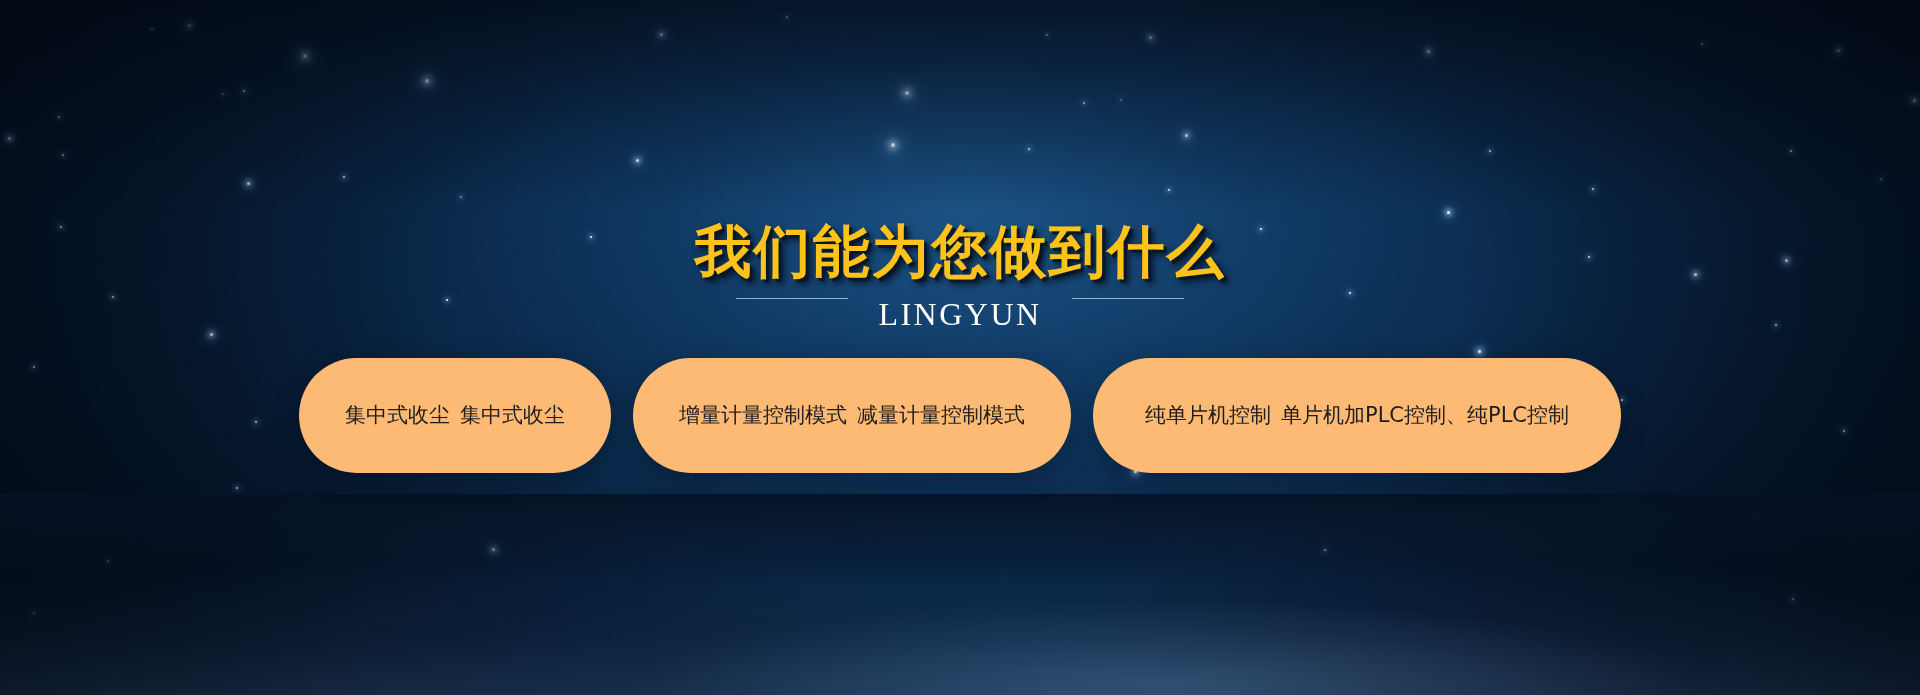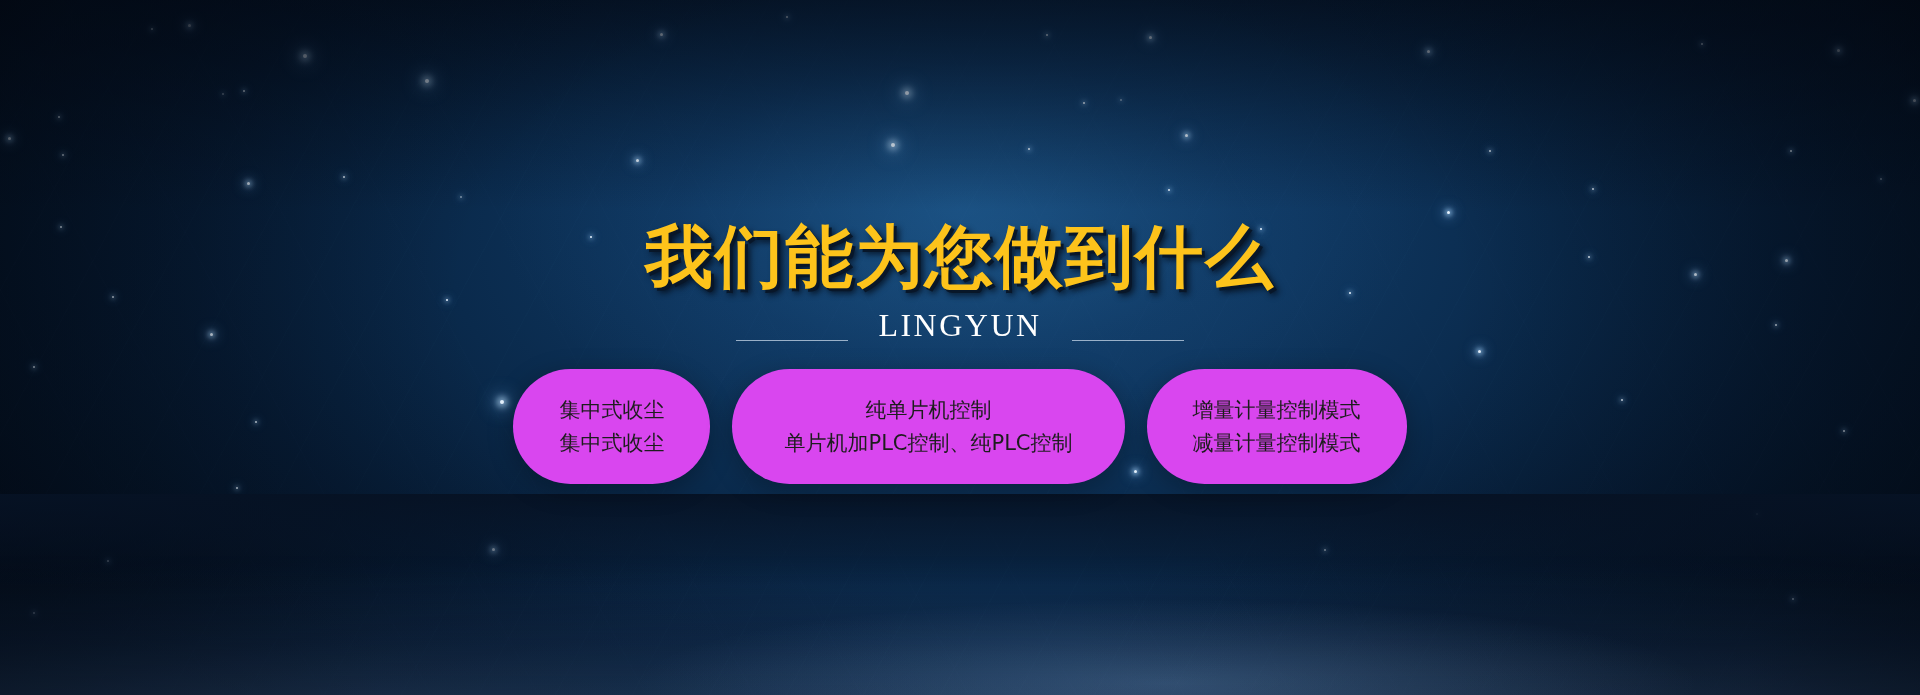--- a/index.html
+++ b/index.html
@@ -102,35 +102,35 @@
     position: absolute;
     inset: 0;
     display: flex;
     flex-direction: column;
     align-items: center;
   }
 
   .headline {
     margin-top: 223px;
     font-family: "DejaVu Sans", "Liberation Sans", sans-serif;
-    font-size: 68px;
+    font-size: 57px;
     font-weight: bold;
     letter-spacing: 2px;
     color: #fdc31b;
     line-height: 1;
     text-shadow:
       3px 3px 0 rgba(8,22,40,0.95),
       5px 5px 6px rgba(3,10,22,0.85);
     white-space: nowrap;
   }
 
   .sub-row {
     margin-top: 18px;
     display: flex;
-    align-items: flex-end;
+    align-items: flex-start;
     gap: 30px;
   }
   .rule {
     width: 112px;
     height: 1px;
     background: rgba(206,222,238,0.72);
   }
   .brand {
     font-family: "Liberation Serif", "DejaVu Serif", serif;
     font-size: 32px;
@@ -150,26 +150,25 @@
     text-shadow: 0 1px 3px rgba(0,0,0,0.55);
   }
 
   .cards {
     margin-top: 28px;
     display: flex;
     align-items: center;
     gap: 22px;
   }
   .card {
-    background: #d946ef;
+    background: #fdba74;
     border-radius: 70px;
     height: 115px;
     padding: 0 46px;
     display: flex;
-    flex-direction: column;
     align-items: center;
     justify-content: center;
     gap: 10px;
     box-shadow: 0 6px 26px rgba(0,0,0,0.28);
   }
   .card-line {
     font-family: "DejaVu Sans", "Liberation Sans", sans-serif;
     font-size: 21px;
     color: #1d1d1d;
     line-height: 1.05;
@@ -270,25 +269,25 @@
     </div>
 
 
     <div class="cards">
 
       <div class="card">
         <span class="card-line">集中式收尘</span>
         <span class="card-line">集中式收尘</span>
       </div>
 
+      <div class="card">
+        <span class="card-line">增量计量控制模式</span>
+        <span class="card-line">减量计量控制模式</span>
+      </div>
+
       <div class="card wide">
         <span class="card-line">纯单片机控制</span>
         <span class="card-line">单片机加PLC控制、纯PLC控制</span>
       </div>
 
-      <div class="card">
-        <span class="card-line">增量计量控制模式</span>
-        <span class="card-line">减量计量控制模式</span>
-      </div>
-
     </div>
   </div>
 </div>
 
 </body></html>

